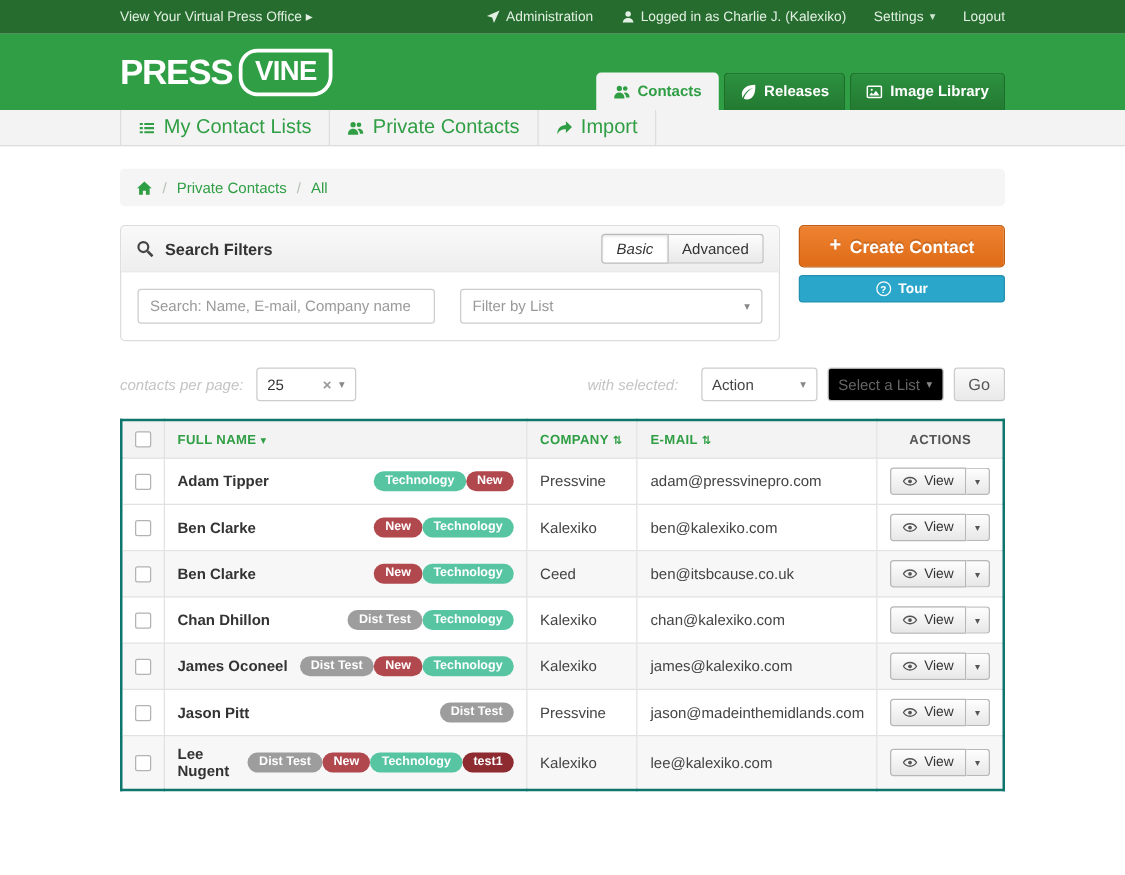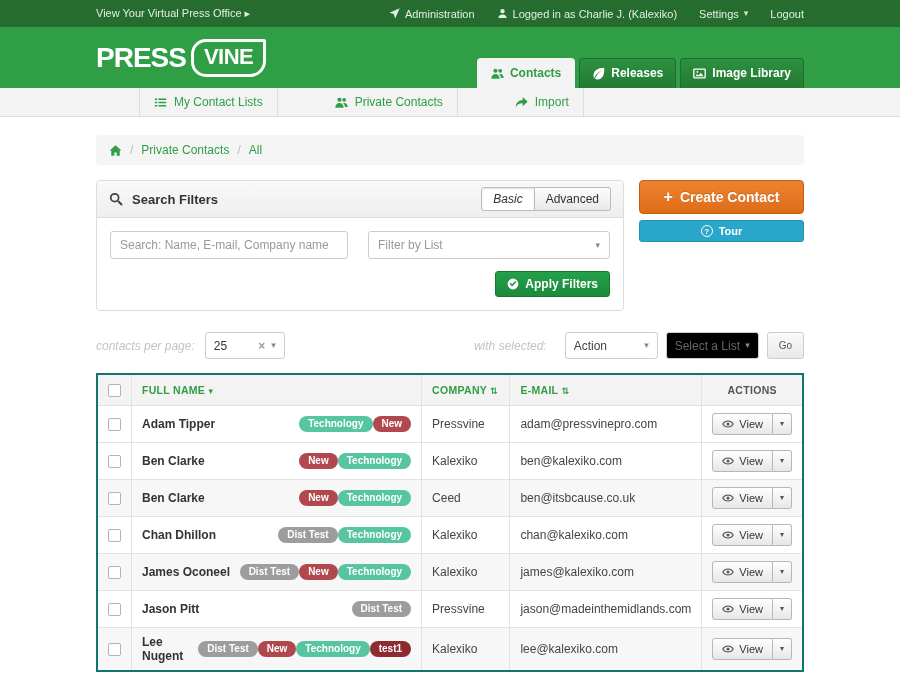--- a/index.html
+++ b/index.html
@@ -30,22 +30,22 @@
   .tab { display:flex; align-items:center; gap:6px; font-size:12px; font-weight:bold;
          border-radius:4px 4px 0 0; cursor:pointer; white-space:nowrap; }
   .tab.active { background:#f3f3f3; color:#2f9e44; padding:8px 14px; }
   .tab.inactive { background:linear-gradient(#2c9140,#237a31); color:#fff;
                   border:1px solid #1e6f2b; border-bottom:none; padding:7px 12px 8px; }
   .tab .ticon { width:13px; height:13px; }
 
   
   .subnav { background:#f3f3f3; border-bottom:1px solid #dcdcdc; }
   .subnav .container { display:flex; height:28px; }
-  .subnav-item { display:flex; align-items:center; gap:7px; padding:0 14px; font-size:12px;
-                 color:#2f9e44; border-right:1px solid #ddd; cursor:pointer;margin-left:43px; }
+  .subnav-item { display:flex; align-items:center; gap:7px; padding:0 14px; font-size:16px;
+                 color:#2f9e44; border-right:1px solid #ddd; cursor:pointer; }
   .subnav-item:first-child { border-left:1px solid #ddd; }
   .subnav-item svg { width:13px; height:13px; }
 
   
   .content { padding-top:18px; }
   .breadcrumb { background:#f5f5f5; border-radius:4px; padding:8px 13px; font-size:12px;
                 color:#2f9e44; display:flex; align-items:center; gap:8px; }
   .breadcrumb svg { width:13px; height:13px; }
   .crumb-sep { color:#b4bfb5; }
   .crumb-link { cursor:pointer; }
@@ -96,21 +96,21 @@
   .pp-select { width:80px; height:27px; border:1px solid #ccc; border-radius:3px; background:#fff;
                display:flex; align-items:center; padding:0 8px; gap:6px; cursor:pointer; }
   .pp-value { color:#333; flex:1; }
   .clear-x { color:#9a9a9a; font-size:12px; font-weight:bold; cursor:pointer; }
   .right-controls { margin-left:auto; display:flex; align-items:center; gap:8px; }
   .sm-select { width:93px; height:27px; border:1px solid #ccc; border-radius:3px; background:#fff;
                display:flex; align-items:center; padding:0 8px; font-size:12px; color:#444; cursor:pointer; }
   .sm-select .caret { margin-left:auto; }
   .sm-select.disabled { background:#000000; color:#666; }
   .go-btn { height:27px; padding:0 11px; background:linear-gradient(#fafafa,#e9e9e9); border:1px solid #ccc;
-            border-radius:3px; color:#555; font-size:10px; cursor:pointer; }
+            border-radius:3px; color:#555; font-size:13px; cursor:pointer; }
 
   
   .contacts-table { width:100%; border-collapse:collapse; margin-top:14px; }
   .contacts-table th, .contacts-table td { border:1px solid #e2e2e2; }
   .contacts-table { border:2px solid #0f766e; }
   .contacts-table th { background:#f3f3f3; padding:8px 10px; font-size:10.5px; text-align:left;
                        color:#2f9e44; letter-spacing:.3px; white-space:nowrap; }
   .contacts-table th.actions-col { color:#555; }
   .contacts-table td { padding:7px 10px; font-size:12px; color:#444; }
   .contacts-table tbody tr:nth-child(2n+3) { background:#f7f7f7; }
@@ -246,28 +246,20 @@
         </span>
       </div>
       <div class="filter-body">
         <div class="filter-row">
           <input class="search-input" placeholder="Search: Name, E-mail, Company name" style="">
           <div class="fake-select">
             <span>Filter by List</span>
             <span class="caret">▾</span>
           </div>
         </div>
-        <div class="apply-row">
-          <button class="apply-btn">
-            <svg viewBox="0 0 16 16" fill="currentColor">
-                <path d="M8 .8a7.2 7.2 0 1 0 0 14.4A7.2 7.2 0 0 0 8 .8zm-1.2 10.4L3.4 7.8l1.5-1.5 1.9 1.9 4.3-4.3 1.5 1.5z"></path>
-              </svg>
-            <span>Apply Filters</span>
-          </button>
-        </div>
       </div>
     </div>
 
     <div class="side-col">
       <button class="create-btn">
         <span class="plus-glyph">+</span>
         <span>Create Contact</span>
       </button>
       <button class="tour-btn">
         <span class="q-circle">?</span>

